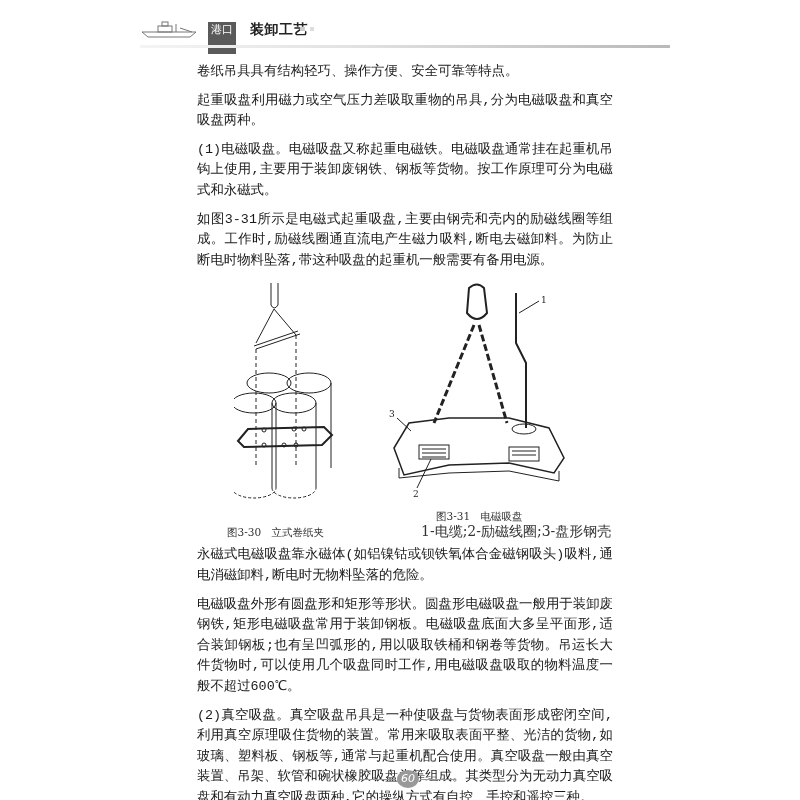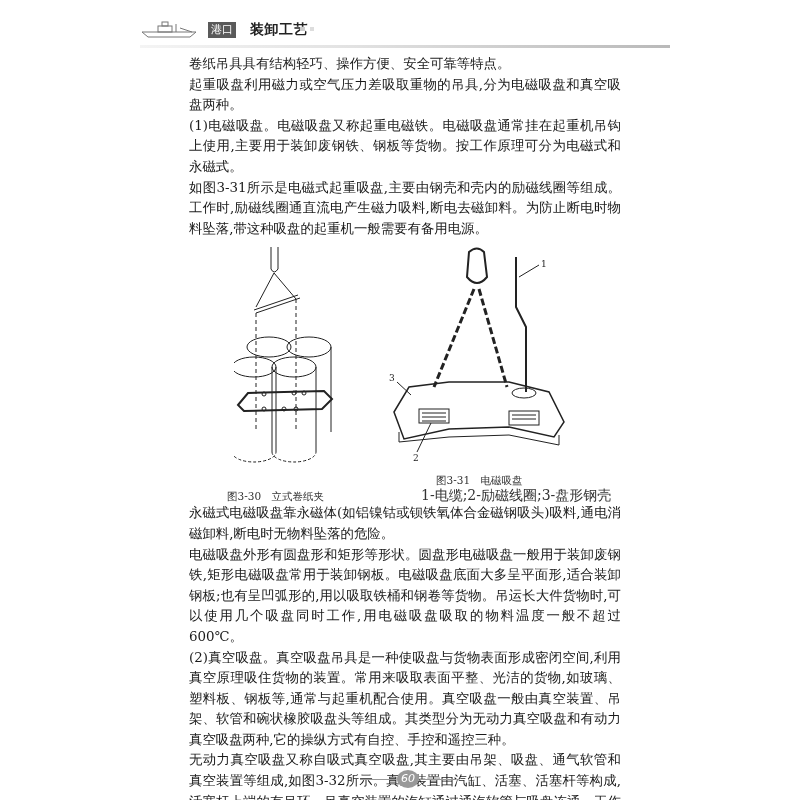--- a/index.html
+++ b/index.html
@@ -1,24 +1,24 @@
 <!DOCTYPE html>
 <html><head>
 <meta charset="utf-8">
 <style>
   html, body { margin:0; padding:0; background:#ffffff; }
   body { width:800px; height:800px; position:relative; overflow:hidden; font-family:"DejaVu Serif", serif; color:#1a1a1a; }
   .header { position:absolute; left:140px; top:18px; width:530px; height:26px; }
   .header .ship { position:absolute; left:0; top:2px; width:60px; height:18px; }
-  .header .badge { position:absolute; left:68px; top:4px; width:28px; height:16px; background:#5a5a5a; color:#fff; font-size:11px; line-height:16px; text-align:center; font-family:"DejaVu Sans", sans-serif; }
+  .header .badge { position:absolute; left:68px; top:4px; width:28px; height:32px; background:#5a5a5a; color:#fff; font-size:11px; line-height:16px; text-align:center; font-family:"DejaVu Sans", sans-serif; }
   .header .title { position:absolute; left:110px; top:3px; font-size:14px; font-weight:bold; font-family:"DejaVu Sans", sans-serif; color:#222; letter-spacing:0.5px; }
   .header .dots { position:absolute; left:160px; top:9px; width:30px; height:4px; background:linear-gradient(90deg,#ccc 0 5px,transparent 5px 10px,#ddd 10px 14px,transparent 14px); }
   .header .rule { position:absolute; left:0; top:27px; width:530px; height:3px; background:linear-gradient(90deg,#f4f4f4 0%,#e2e2e2 40%,#b9b9b9 100%); }
   .page { position:absolute; left:189px; top:54px; width:432px; font-size:13.4px; line-height:20.6px; }
-  .p { margin:0; text-align:justify; text-indent:0; }
+  .p { margin:8px; text-align:justify; text-indent:0;font-family:Liberation Mono, monospace; }
   .heading { margin:0; }
   .figures { position:relative; width:432px; height:258px; margin:4px 0 2px 0; }
   .fig { position:absolute; }
   .cap { position:absolute; font-size:10.5px; line-height:14px; white-space:nowrap; color:#333; }
   .footer { position:absolute; left:360px; top:768px; width:90px; height:24px;font-style:italic; }
   .footer .line { position:absolute; top:11px; height:1px; background:#999; }
   .footer .num { position:absolute; left:37px; top:2px; width:22px; height:18px; border-radius:50%; background:#999; color:#fff; font-size:11px; line-height:18px; text-align:center; font-family:"DejaVu Sans", sans-serif; }
 </style>
 </head>
 <body>

